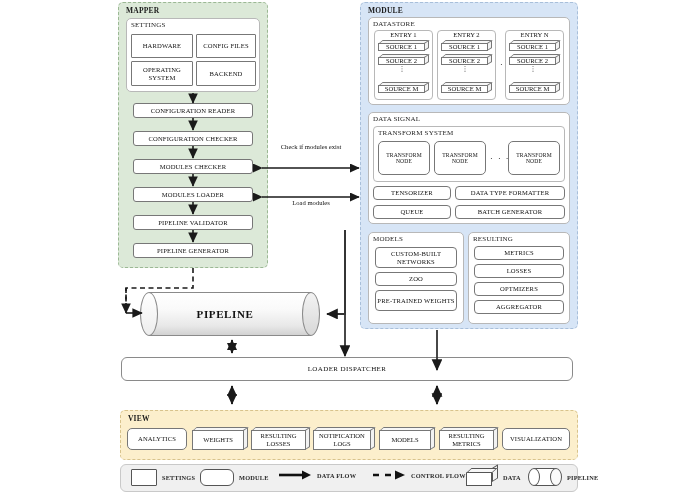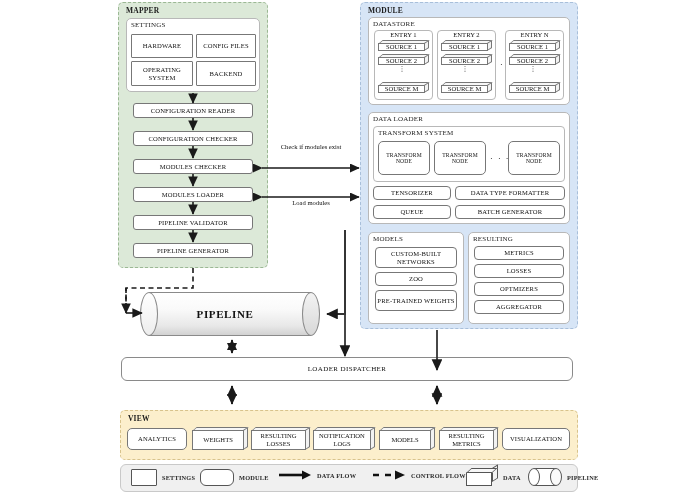--- a/index.html
+++ b/index.html
@@ -381,21 +381,21 @@
   <div class="vdots" style="left:509px;top:68px;width:48px;">⋮</div>
   <div class="box3d" style="left:509px;top:82px;width:51px;height:11px;">
     <div class="topf"></div>
       <div class="side"></div>
     <div class="face">
         <span>SOURCE M</span>
       </div>
   </div>
 
   <div class="group" style="left:368px;top:112px;width:202px;height:112px;"></div>
-  <div class="group-title" style="left:373px;top:115px;">DATA LOADER</div>
+  <div class="group-title" style="left:373px;top:115px;">DATA SIGNAL</div>
 
   <div class="group" style="left:373px;top:126px;width:192px;height:56px;border-radius:4px;"></div>
   <div class="group-title" style="left:378px;top:129px;">TRANSFORM SYSTEM</div>
 
   <div class="box rd" style="left:378px;top:141px;width:52px;height:34px;font-size:5.6px;">TRANSFORM NODE</div>
   <div class="box rd" style="left:434px;top:141px;width:52px;height:34px;font-size:5.6px;">TRANSFORM NODE</div>
   <div class="dots" style="left:490px;top:154px;">· · ·</div>
   <div class="box rd" style="left:508px;top:141px;width:52px;height:34px;font-size:5.6px;">TRANSFORM NODE</div>
 
   <div class="box rd-sm" style="left:373px;top:186px;width:78px;height:14px;">TENSORIZER</div>

